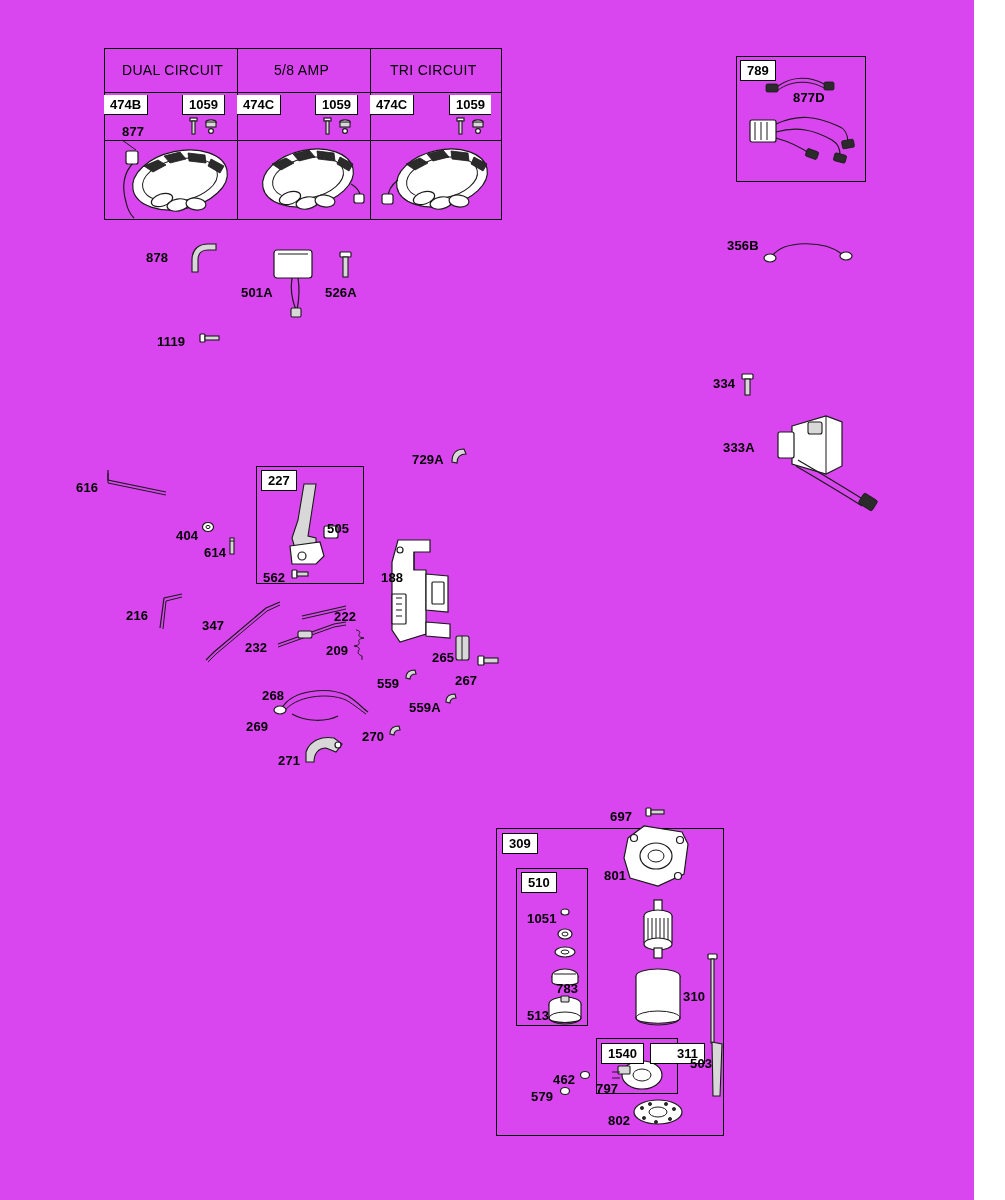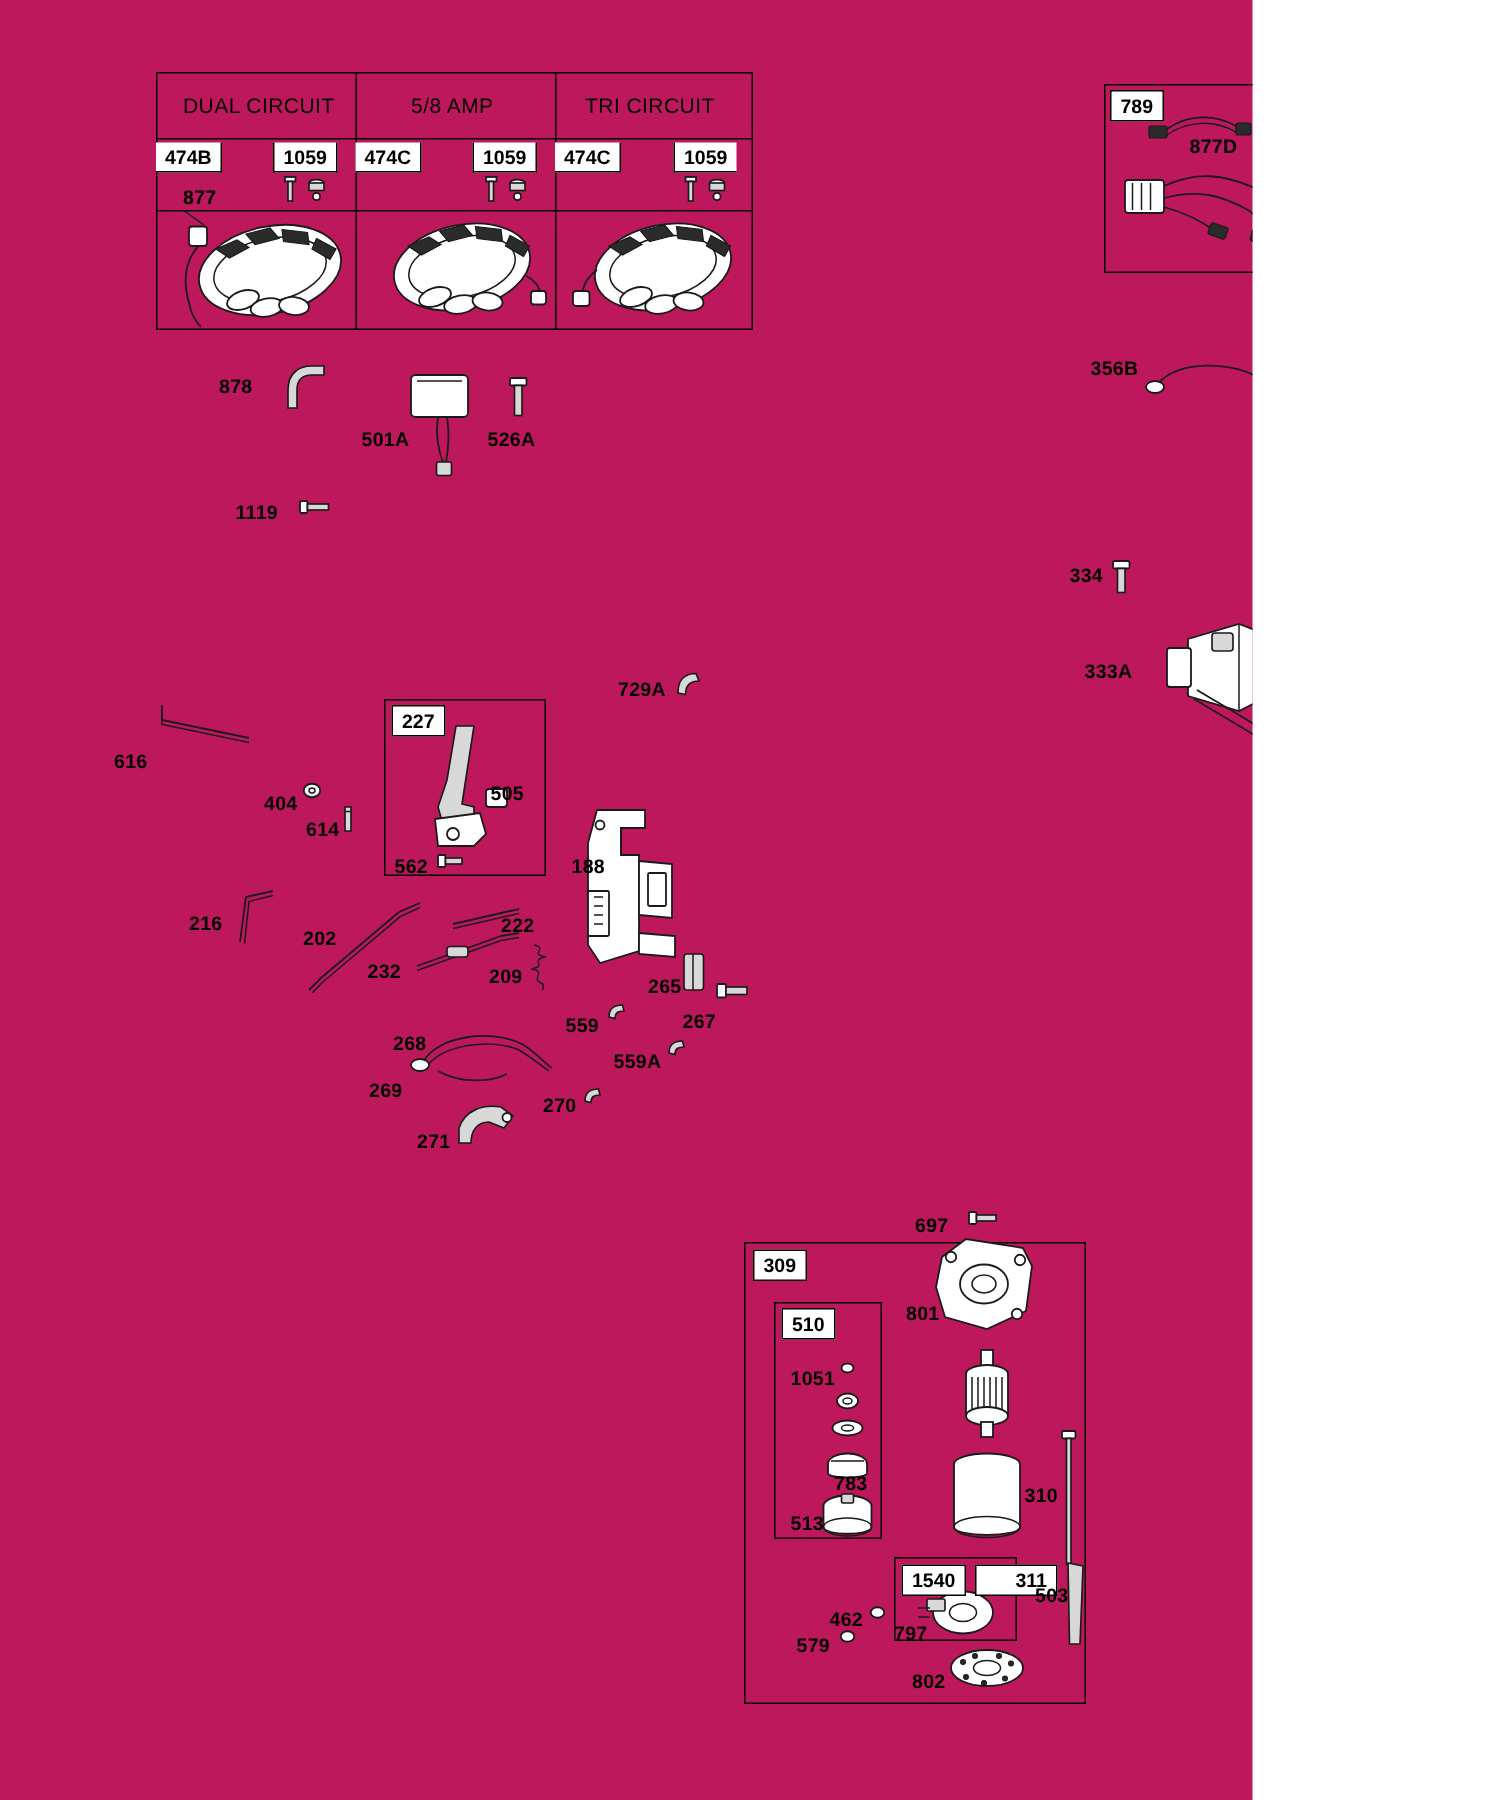--- a/index.html
+++ b/index.html
@@ -6,23 +6,23 @@
     margin: 0;
     padding: 0;
     background: #ffffff;
   }
   body {
     font-family: "Liberation Sans", sans-serif;
     color: #000000;
   }
   #sheet {
     position: relative;
-    width: 835px;
+    width: 974px;
     height: 1200px;
-    background: #be185d;
+    background: #d946ef;
     overflow: hidden;
   }
   .lbl {
     position: absolute;
     font-size: 13px;
     font-weight: bold;
     color: #000;
     white-space: nowrap;
     letter-spacing: 0.2px;
   }
@@ -394,30 +394,30 @@
       <div class="lbl" style="left: 122px; top: 124px;">877</div>
       <div class="lbl" style="left: 146px; top: 250px;">878</div>
       <div class="lbl" style="left: 157px; top: 334px;">1119</div>
       <div class="lbl" style="left: 241px; top: 285px;">501A</div>
       <div class="lbl" style="left: 325px; top: 285px;">526A</div>
       <div class="boxlbl" style="left: 740px; top: 60px;">789</div>
       <div class="lbl" style="left: 793px; top: 90px; text-align: right;">877D</div>
       <div class="lbl" style="left: 727px; top: 238px;">356B</div>
       <div class="lbl" style="left: 713px; top: 376px;">334</div>
       <div class="lbl" style="left: 723px; top: 440px;">333A</div>
-      <div class="lbl" style="left: 76px; top: 500px;">616</div>
+      <div class="lbl" style="left: 76px; top: 480px;">616</div>
       <div class="lbl" style="left: 176px; top: 528px;">404</div>
       <div class="lbl" style="left: 204px; top: 545px;">614</div>
       <div class="boxlbl" style="left: 261px; top: 470px;">227</div>
       <div class="lbl" style="left: 327px; top: 521px;">505</div>
       <div class="lbl" style="left: 263px; top: 570px;">562</div>
       <div class="lbl" style="left: 412px; top: 452px;">729A</div>
       <div class="lbl" style="left: 381px; top: 570px;">188</div>
       <div class="lbl" style="left: 126px; top: 608px;">216</div>
-      <div class="lbl" style="left: 202px; top: 618px;">202</div>
+      <div class="lbl" style="left: 202px; top: 618px;">347</div>
       <div class="lbl" style="left: 245px; top: 640px;">232</div>
       <div class="lbl" style="left: 334px; top: 609px;">222</div>
       <div class="lbl" style="left: 326px; top: 643px;">209</div>
       <div class="lbl" style="left: 432px; top: 650px;">265</div>
       <div class="lbl" style="left: 455px; top: 673px;">267</div>
       <div class="lbl" style="left: 377px; top: 676px;">559</div>
       <div class="lbl" style="left: 409px; top: 700px;">559A</div>
       <div class="lbl" style="left: 262px; top: 688px;">268</div>
       <div class="lbl" style="left: 246px; top: 719px;">269</div>
       <div class="lbl" style="left: 362px; top: 729px;">270</div>

